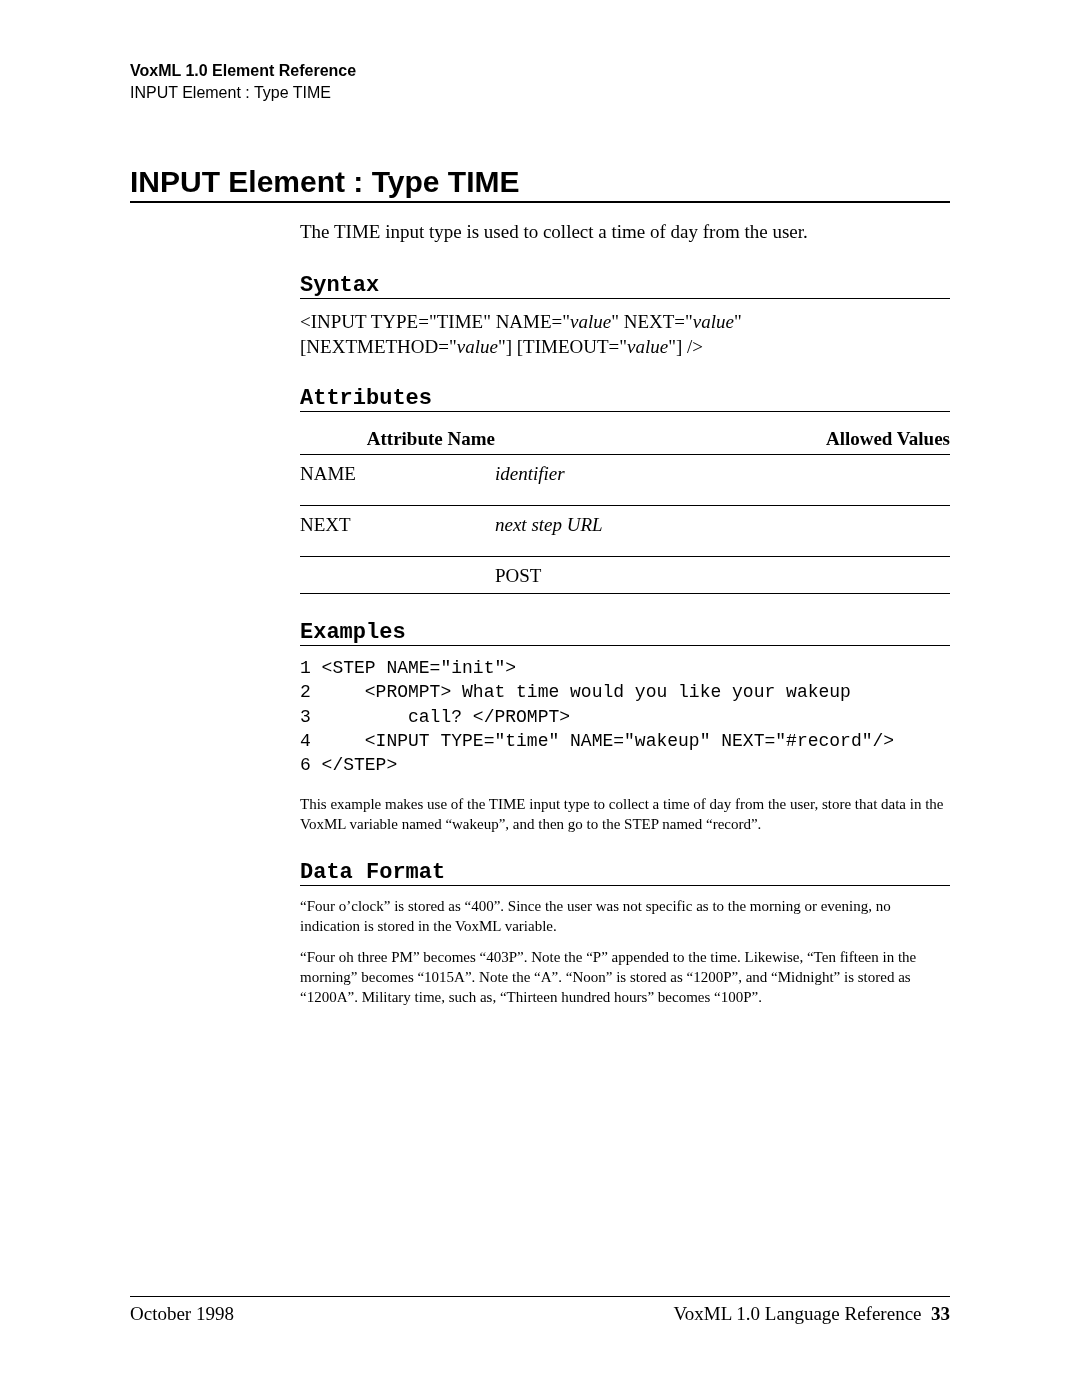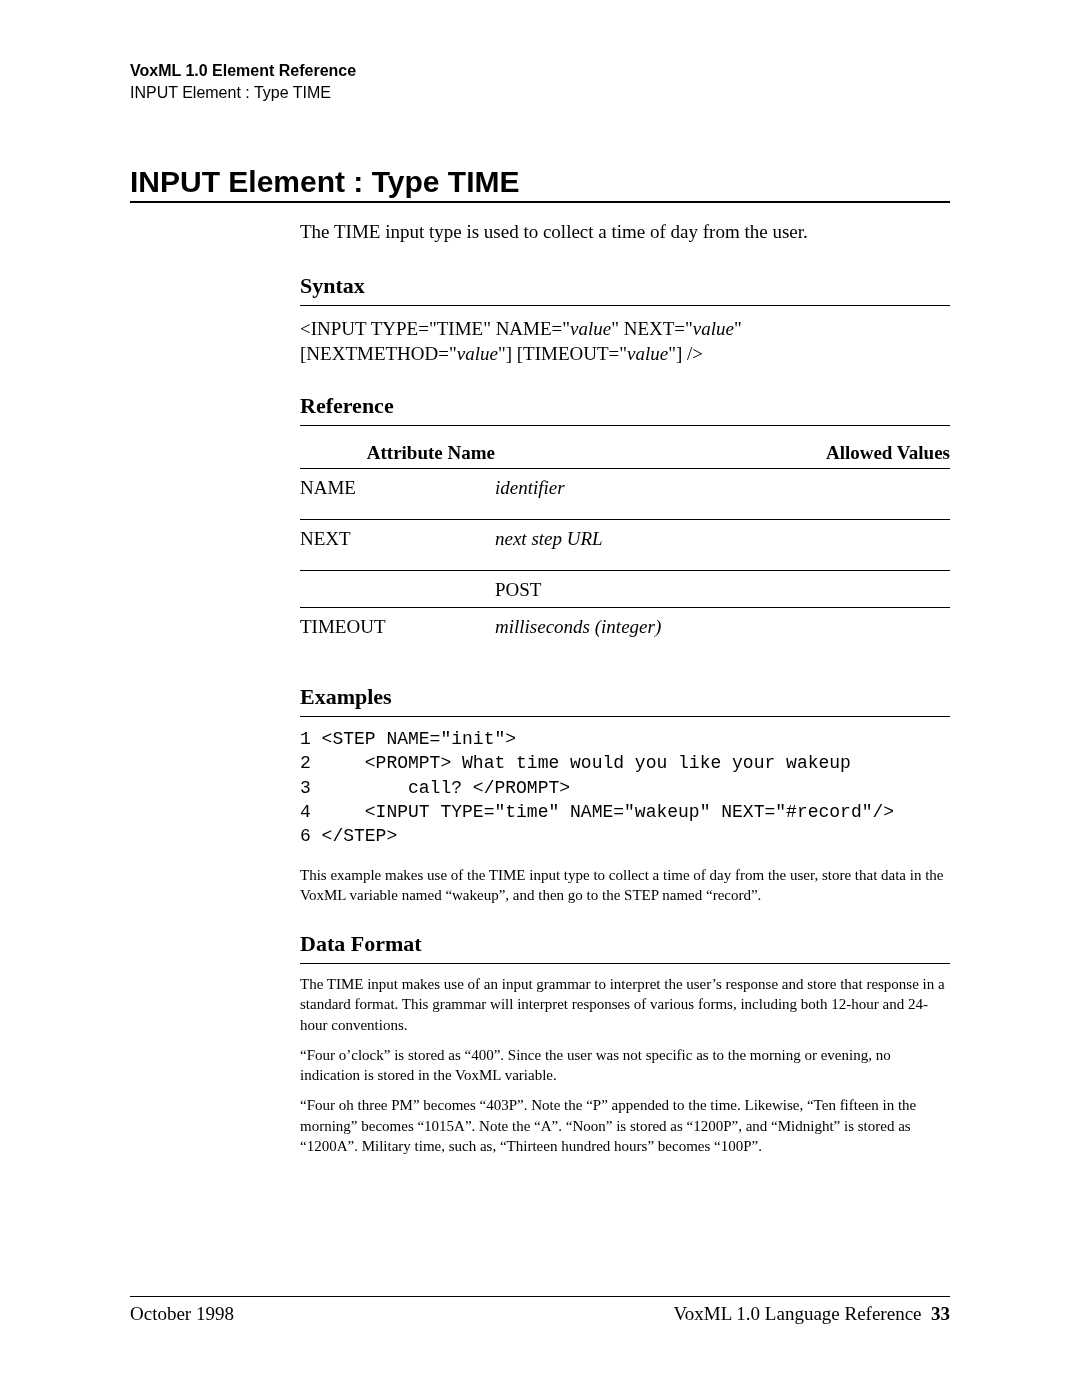--- a/index.html
+++ b/index.html
@@ -36,25 +36,25 @@
     margin-bottom: 18px;
   }
   .body-col {
     margin-left: 170px;
   }
   .intro {
     font-size: 19px;
     margin-bottom: 30px;
   }
   .section-head {
-    font-family: Liberation Serif, serif;
+    font-family: Liberation Mono, monospace;
     font-weight: bold;
     font-size: 22px;
     border-bottom: 1.5px solid #000;
-    padding-bottom: 6px;
+    padding-bottom: 0;
     margin-top: 26px;
     margin-bottom: 10px;
   }
   .syntax-block {
     font-size: 19px;
     line-height: 1.35;
     margin-bottom: 8px;
   }
   .syntax-ital { font-style: italic; }
   table.attr {
@@ -118,58 +118,53 @@
   <div class="body-col">
 
     <div class="intro">The TIME input type is used to collect a time of day from the user.</div>
 
     <div class="section-head">Syntax</div>
     <div class="syntax-block">
       <span>&lt;INPUT TYPE="TIME" NAME="</span><span class="syntax-ital">value</span><span>" NEXT="</span><span class="syntax-ital">value</span><span>"</span><br>
       <span>[NEXTMETHOD="</span><span class="syntax-ital">value</span><span>"] [TIMEOUT="</span><span class="syntax-ital">value</span><span>"] /&gt;</span>
     </div>
 
-    <div class="section-head">Reference</div>
+    <div class="section-head">Attributes</div>
     <table class="attr">
       <thead>
         <tr>
           <th class="col-name">Attribute Name</th>
           <th>Allowed Values</th>
         </tr>
       </thead>
       <tbody>
         <tr class="sep">
           <td>NAME</td>
           <td class="ital">identifier</td>
         </tr>
         <tr class="sep">
           <td>NEXT</td>
           <td class="ital">next step URL</td>
         </tr>
         <tr class="sep short">
           <td></td>
           <td>POST</td>
         </tr>
-        <tr>
-          <td>TIMEOUT</td>
-          <td class="ital">milliseconds (integer)</td>
-        </tr>
       </tbody>
     </table>
 
     <div class="section-head">Examples</div>
     <pre class="example">1 &lt;STEP NAME="init"&gt;
 2     &lt;PROMPT&gt; What time would you like your wakeup
 3         call? &lt;/PROMPT&gt;
 4     &lt;INPUT TYPE="time" NAME="wakeup" NEXT="#record"/&gt;
 6 &lt;/STEP&gt;</pre>
     <div class="para">This example makes use of the TIME input type to collect a time of day from the user, store that data in the VoxML variable named “wakeup”, and then go to the STEP named “record”.</div>
 
     <div class="section-head">Data Format</div>
-    <div class="para">The TIME input makes use of an input grammar to interpret the user’s response and store that response in a standard format.  This grammar will interpret responses of various forms, including both 12-hour and 24-hour conventions.</div>
     <div class="para">“Four o’clock” is stored as “400”.  Since the user was not specific as to the morning or evening, no indication is stored in the VoxML variable.</div>
     <div class="para">“Four oh three PM” becomes “403P”.  Note the “P” appended to the time.  Likewise, “Ten fifteen in the morning” becomes “1015A”.  Note the “A”.  “Noon” is stored as “1200P”, and “Midnight” is stored as “1200A”.  Military time, such as, “Thirteen hundred hours” becomes “100P”.</div>
 
   </div>
 
   <div class="footer">
     <div class="left">October 1998</div>
     <div class="right">
       <span>VoxML 1.0 Language Reference</span>&nbsp;&nbsp;<b>33</b>
     </div>

